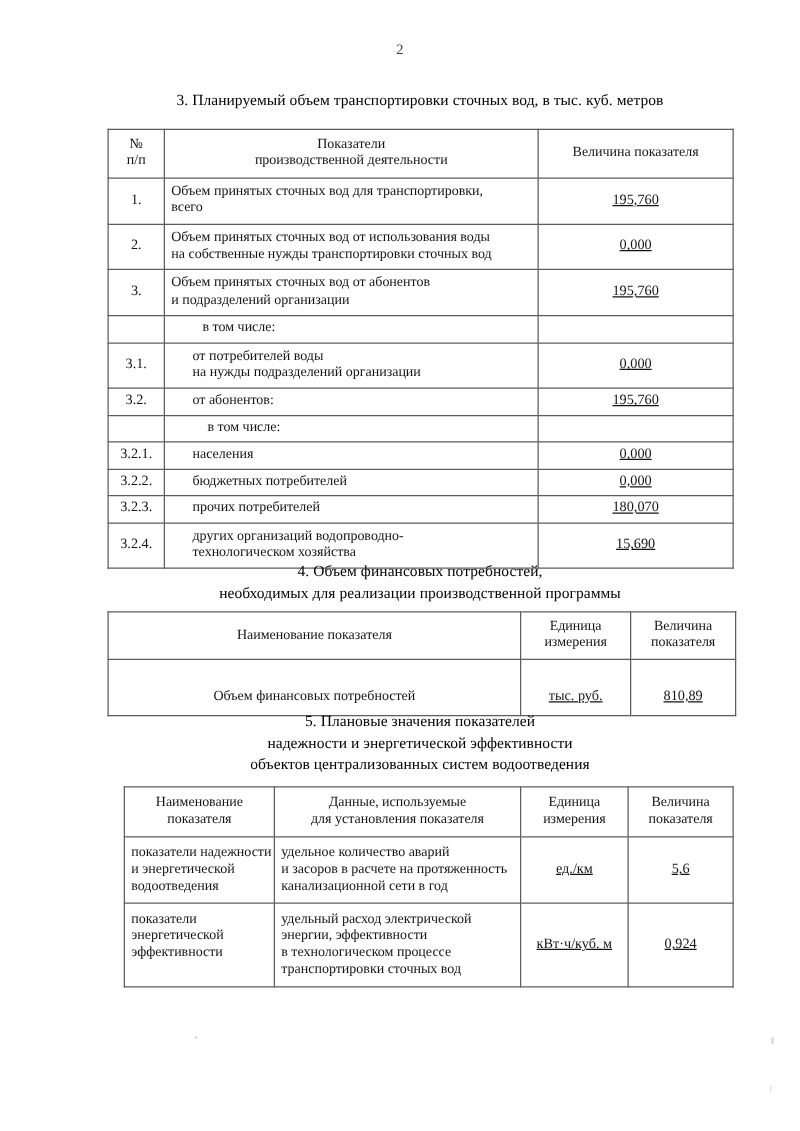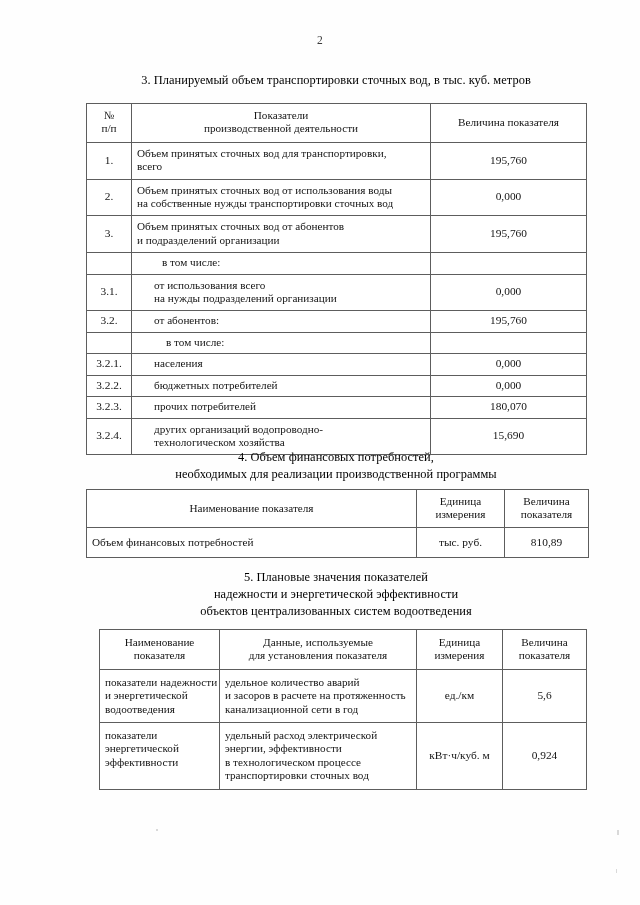--- a/index.html
+++ b/index.html
@@ -61,21 +61,21 @@
     background: #ffffff;
   }
   table.doc td, table.doc th {
     border: 1px solid #5d5d5d;
     padding: 3px 5px 4px 5px;
     vertical-align: middle;
     font-weight: normal;
     line-height: 13.4px;
   }
   .th-center { text-align: center; }
-  .num-cell { text-align: center; font-size: 11.4px; white-space: nowrap; }
+  .num-cell { text-align: center; font-size: 11.4px; white-space: nowrap; text-decoration: underline; }
   .idx-cell { text-align: center; font-size: 11.4px; white-space: nowrap; }
   .label-cell { text-align: left; }
   .label-cell .ln { display: block; white-space: nowrap; }
   .indent-1 { padding-left: 30px !important; }
   .indent-2 { padding-left: 22px !important; }
   .indent-3 { padding-left: 34px !important; }
 
   
   #table3-wrap { position: absolute; left: 86px; top: 103px; }
   #table3 { width: 500px; }
@@ -86,21 +86,21 @@
   #table3 .tall td { padding-top: 4px; padding-bottom: 5px; }
 
   
   #head4 { position: absolute; left: 86px; top: 449px; width: 500px; }
   #table4-wrap { position: absolute; left: 86px; top: 489px; }
   #table4 { width: 502px; }
   #table4 col.d1 { width: 330px; }
   #table4 col.d2 { width: 88px; }
   #table4 col.d3 { width: 84px; }
   #table4 td { padding-top: 5px; padding-bottom: 5px; }
-  #table4 .v-row td { padding-top: 8px; padding-bottom: 8px; }
+  #table4 .v-row td { padding-top: 23px; padding-bottom: 8px; text-align: center; }
 
   
   #head5 { position: absolute; left: 86px; top: 569px; width: 500px; }
   #table5-wrap { position: absolute; left: 99px; top: 629px; }
   #table5 { width: 487px; }
   #table5 col.e1 { width: 120px; }
   #table5 col.e2 { width: 197px; }
   #table5 col.e3 { width: 86px; }
   #table5 col.e4 { width: 84px; }
   #table5 td { vertical-align: top; padding-top: 6px; padding-bottom: 6px; }
@@ -175,21 +175,21 @@
 
         <tr>
           <td class="idx-cell"></td>
           <td class="label-cell indent-1">в том числе:</td>
           <td class="num-cell"></td>
         </tr>
 
         <tr class="tall">
           <td class="idx-cell">3.1.</td>
           <td class="label-cell indent-2">
-            <span class="ln">от использования всего</span>
+            <span class="ln">от потребителей воды</span>
             <span class="ln">на нужды подразделений организации</span>
           </td>
           <td class="num-cell">0,000</td>
         </tr>
 
         <tr>
           <td class="idx-cell">3.2.</td>
           <td class="label-cell indent-2">от абонентов:</td>
           <td class="num-cell">195,760</td>
         </tr>

